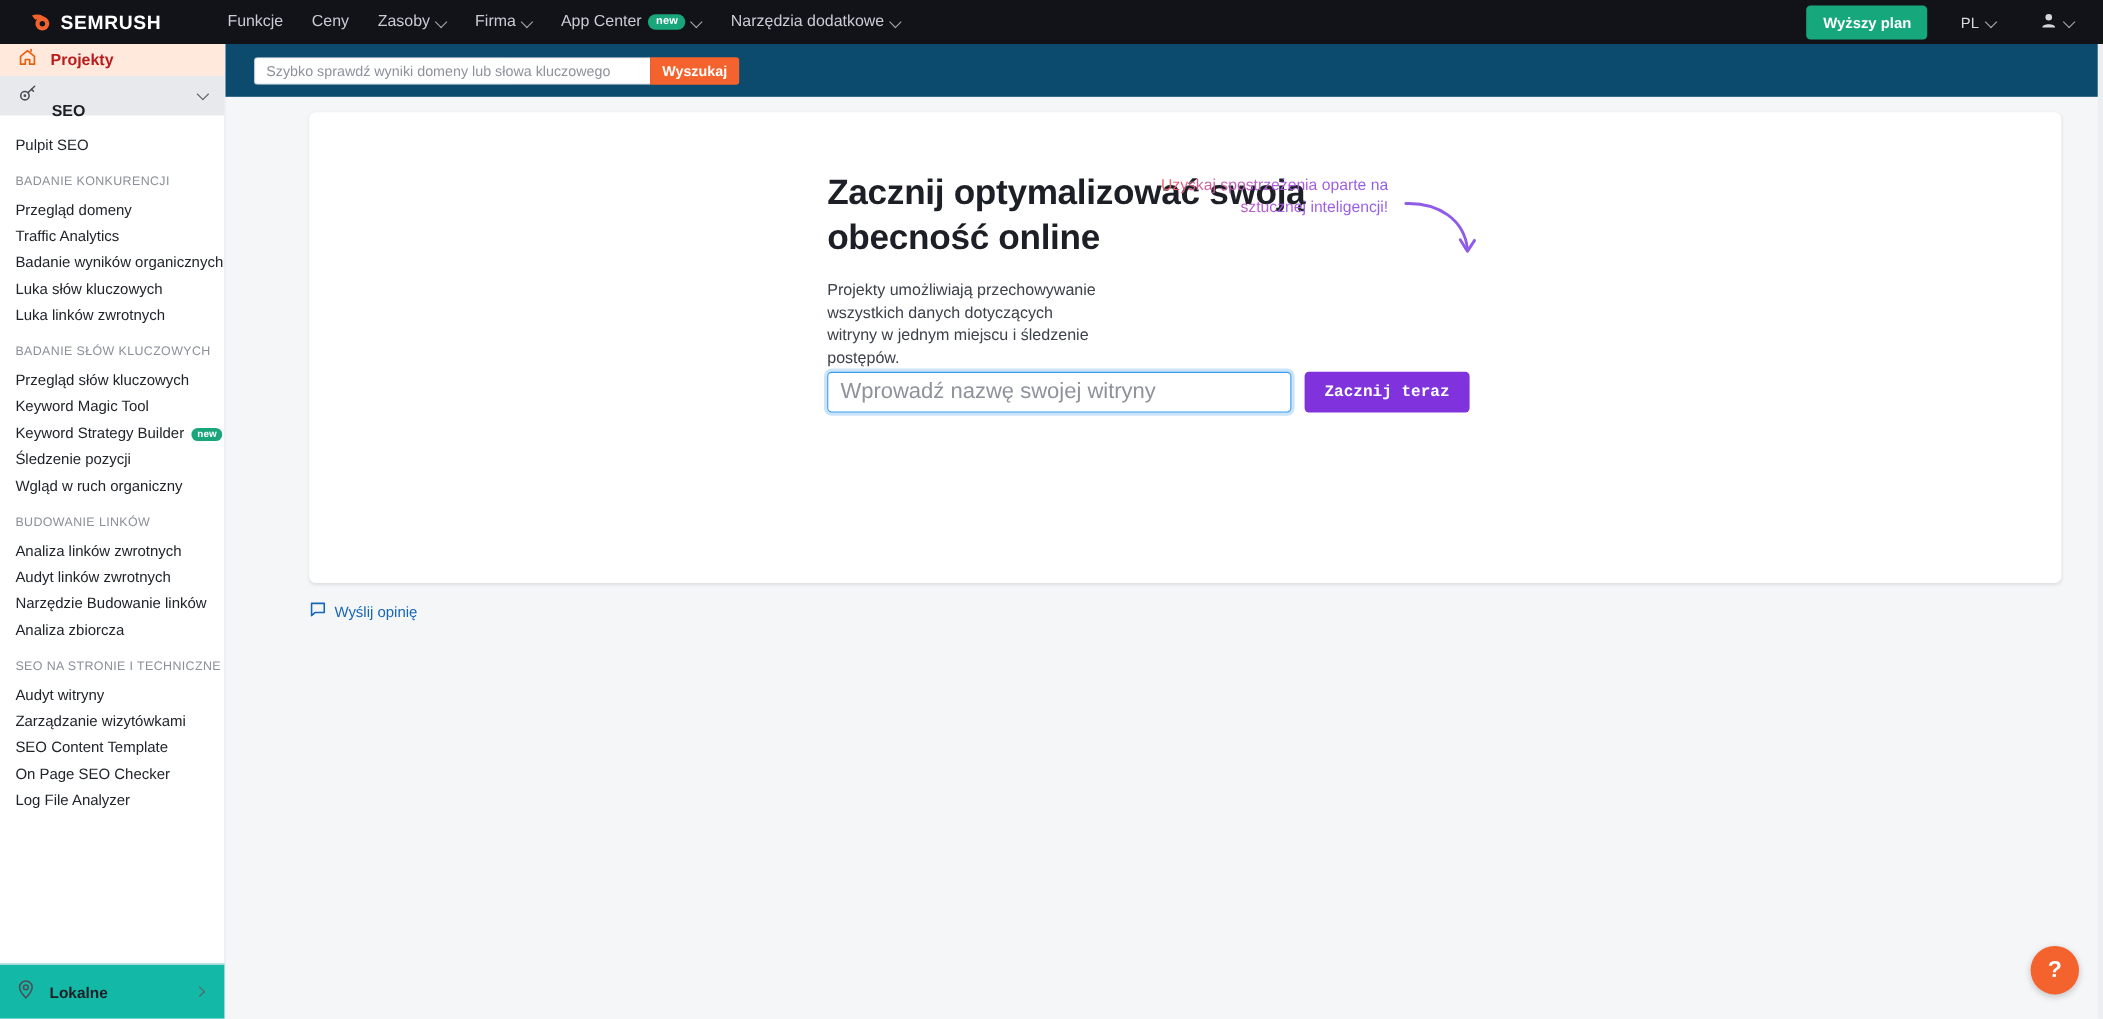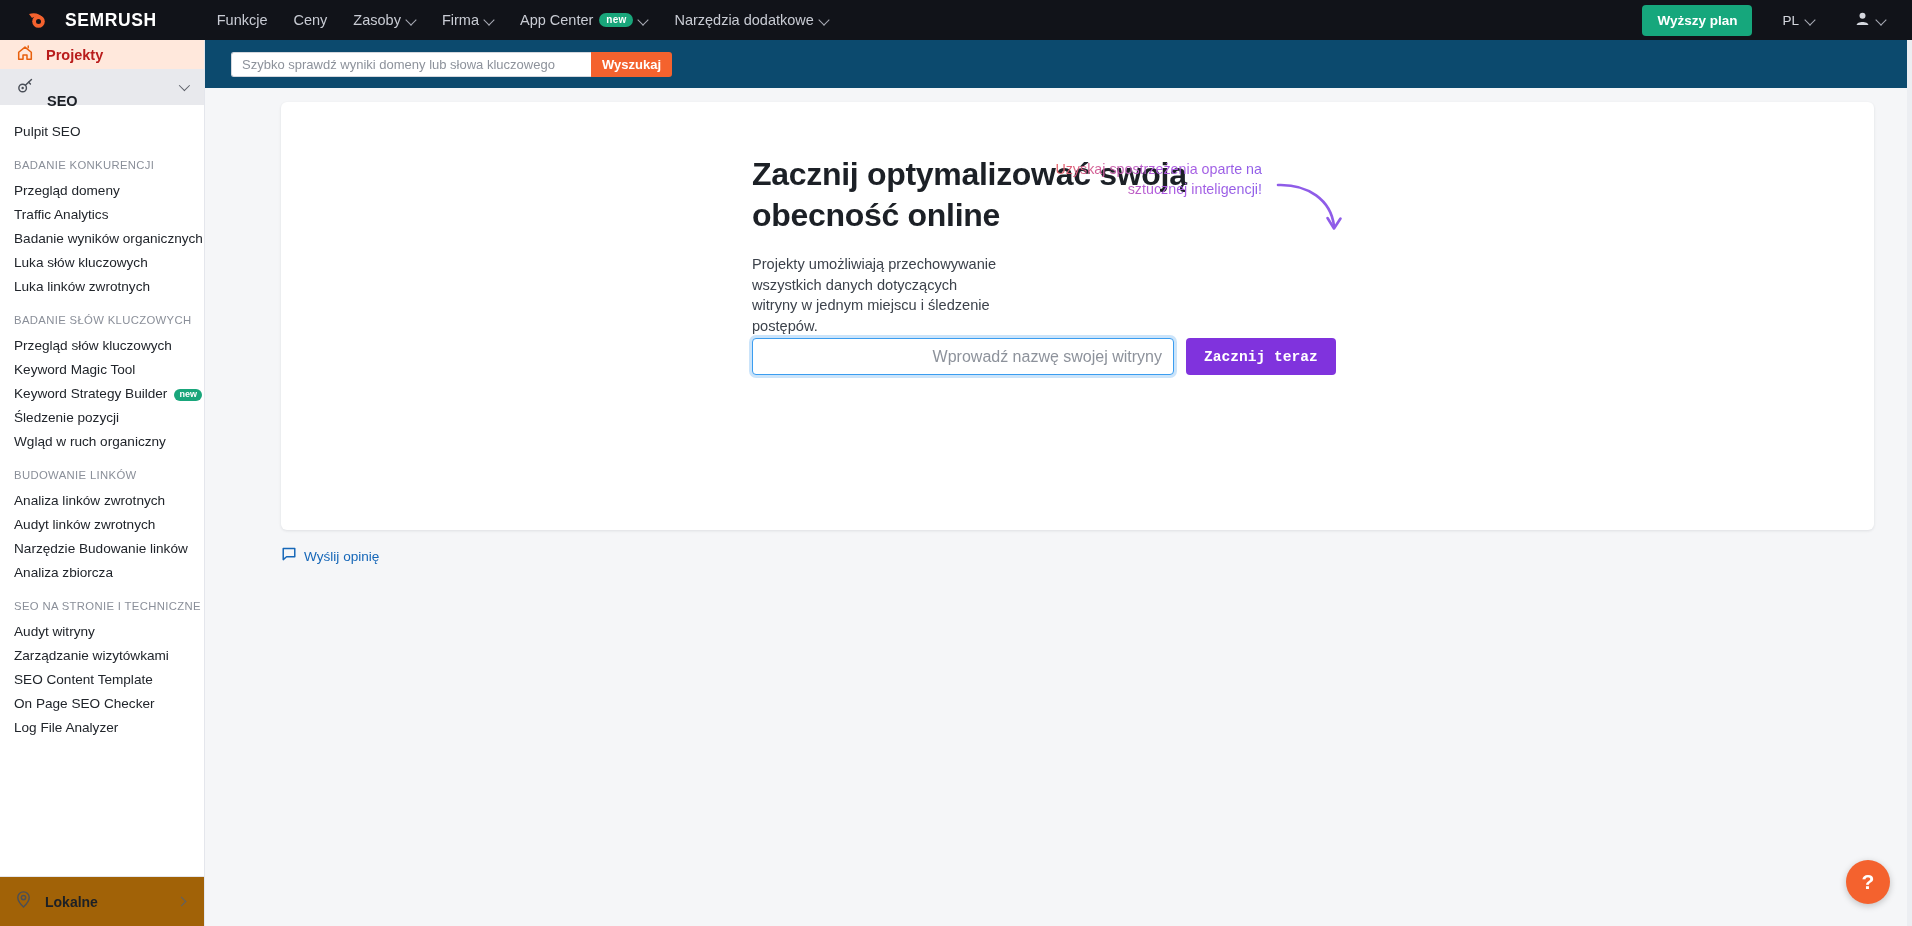--- a/index.html
+++ b/index.html
@@ -8,21 +8,21 @@
     font-family: "Liberation Sans", sans-serif;
     background: #f5f6f8;
     overflow: hidden;
   }
 
   
   .topnav {
     position: absolute; top: 0; left: 0; width: 1912px; height: 40px;
     background: #111319; display: flex; align-items: center;
   }
-  .logo-wrap { display: flex; align-items: center; margin-left: 26px; gap: 17px; }
+  .logo-wrap { display: flex; align-items: center; margin-left: 26px; gap: 7px; }
   .logo-mark { width: 22px; height: 22px; position: relative; }
   .logo-text {
     color: #ffffff; font-size: 17.5px; font-weight: bold; letter-spacing: 0.6px;
   }
   .nav-items { display: flex; align-items: center; margin-left: 47px; gap: 0px; }
   .nav-item {
     color: #c9ccd4; font-size: 14.5px; padding: 0 13px; height: 40px;
     display: flex; align-items: center; gap: 6px; cursor: pointer; white-space: nowrap;
   }
   .caret { display: inline-block; width: 9px; height: 9px; position: relative; }
@@ -78,21 +78,21 @@
     height: 21px; display: flex; align-items: flex-end; padding-left: 14px;
     color: #8a8f99; font-size: 11.3px; letter-spacing: 0.35px;
     margin-top: 11px; margin-bottom: 3px; text-transform: uppercase;
   }
   .mini-new {
     background: #19a67b; color: #fff; font-size: 9px; font-weight: bold;
     border-radius: 8px; padding: 1.5px 5px 2px; line-height: 1;
   }
   .side-bottom {
     position: absolute; bottom: 0; left: 0; width: 204px; height: 50px;
-    border-top: 1px solid #e4e6ec; background: #a16207;
+    border-top: 1px solid #e4e6ec; background: #14b8a6;
     display: flex; align-items: center; padding-left: 14px; gap: 12px; cursor: pointer;
   }
   .side-bottom .lbl { color: #1c2026; font-size: 14px; font-weight: bold; }
   .side-bottom .chev-r {
     position: absolute; right: 19px; width: 7px; height: 7px;
     border-right: 1.6px solid #5c6069; border-top: 1.6px solid #5c6069;
     transform: rotate(45deg);
   }
 
   
@@ -136,22 +136,22 @@
   }
   .ai-arrow { position: absolute; left: 523px; top: 24px; }
 
   .form-row { position: absolute; left: 471px; top: 236px; display: flex; align-items: center; gap: 12px; }
   .site-input-wrap {
     width: 422px; height: 37px; border-radius: 4px;
     border: 1.5px solid #3b9df0; box-shadow: 0 0 0 3px rgba(96,174,239,0.33);
     background: #fff; display: flex; align-items: center; padding: 0 11px;
   }
   .site-input {
-    border: none; outline: none; width: 100%; font-size: 16px; color: #1c2026;
-    background: transparent; font-family: "Liberation Sans", sans-serif; text-align: right;
+    border: none; outline: none; width: 100%; font-size: 20px; color: #1c2026;
+    background: transparent; font-family: "Liberation Sans", sans-serif;
   }
   .site-input::placeholder { color: #8d929b; }
   .btn-start {
     background: #8033dd; color: #fff; border: none; border-radius: 4px;
     height: 37px; padding: 0 18px; font-size: 14.6px; font-weight: bold;
     cursor: pointer; font-family: Liberation Mono, monospace;
   }
 
   
   .feedback {

